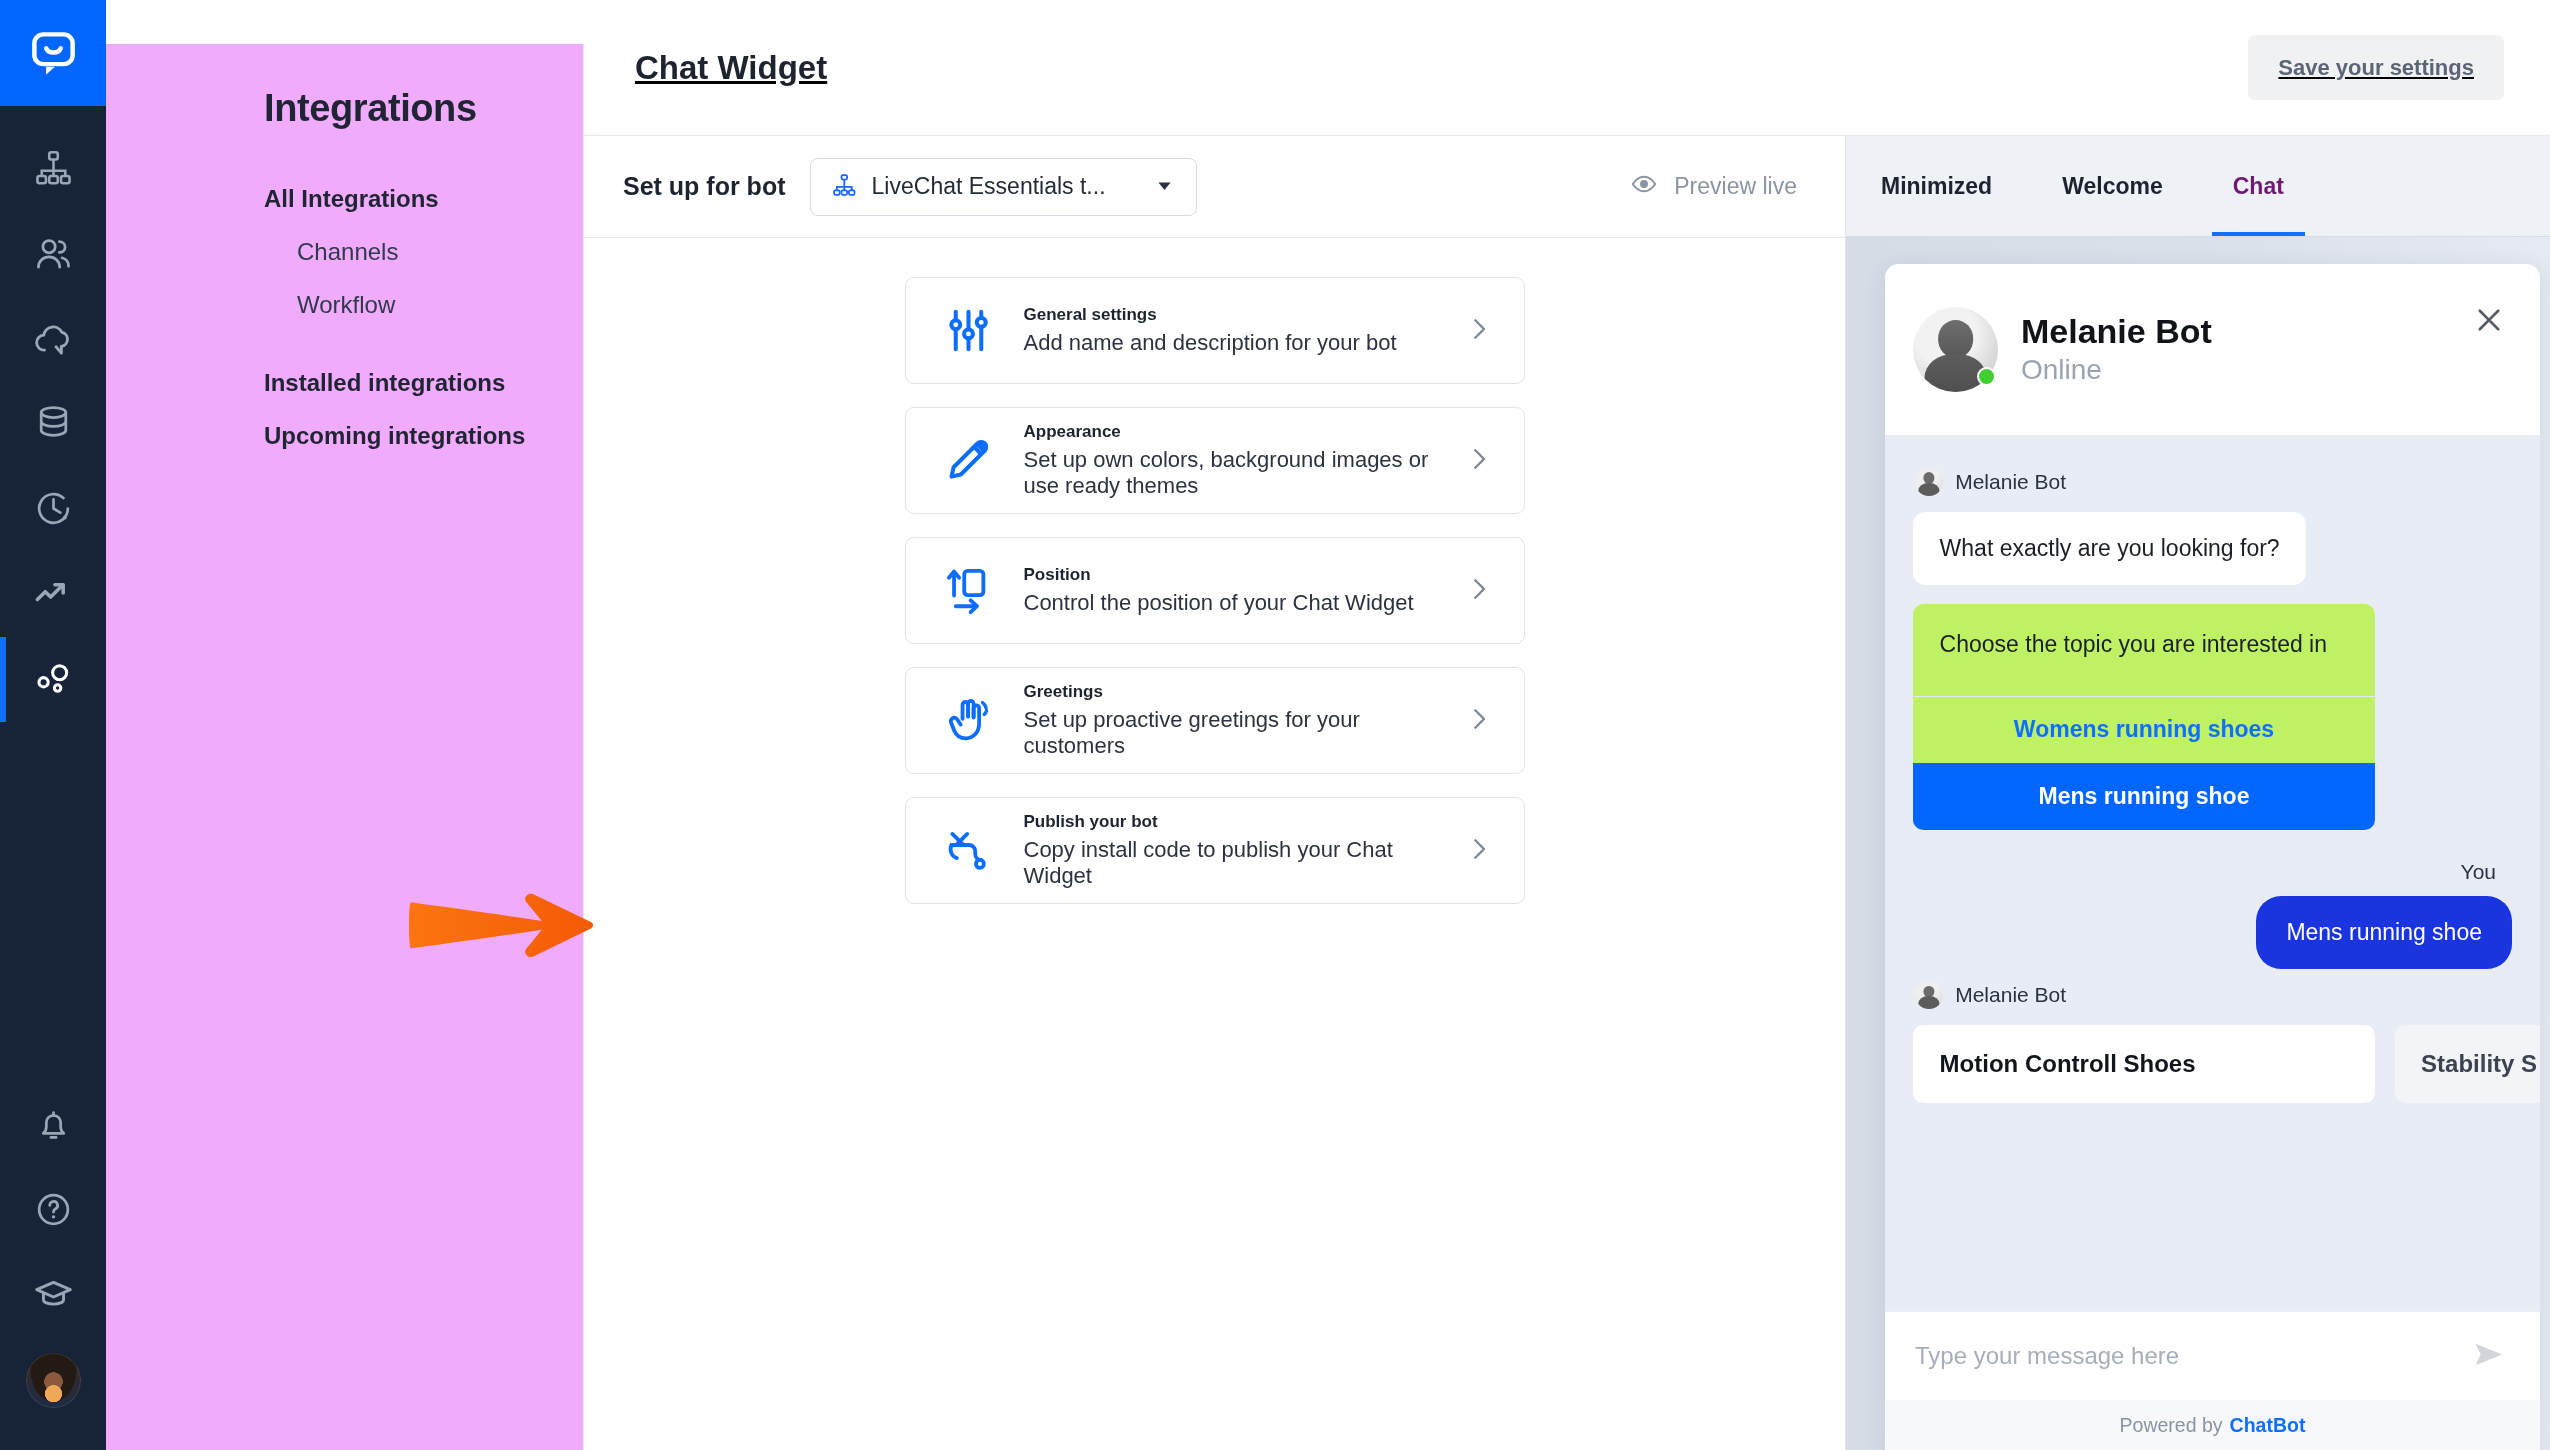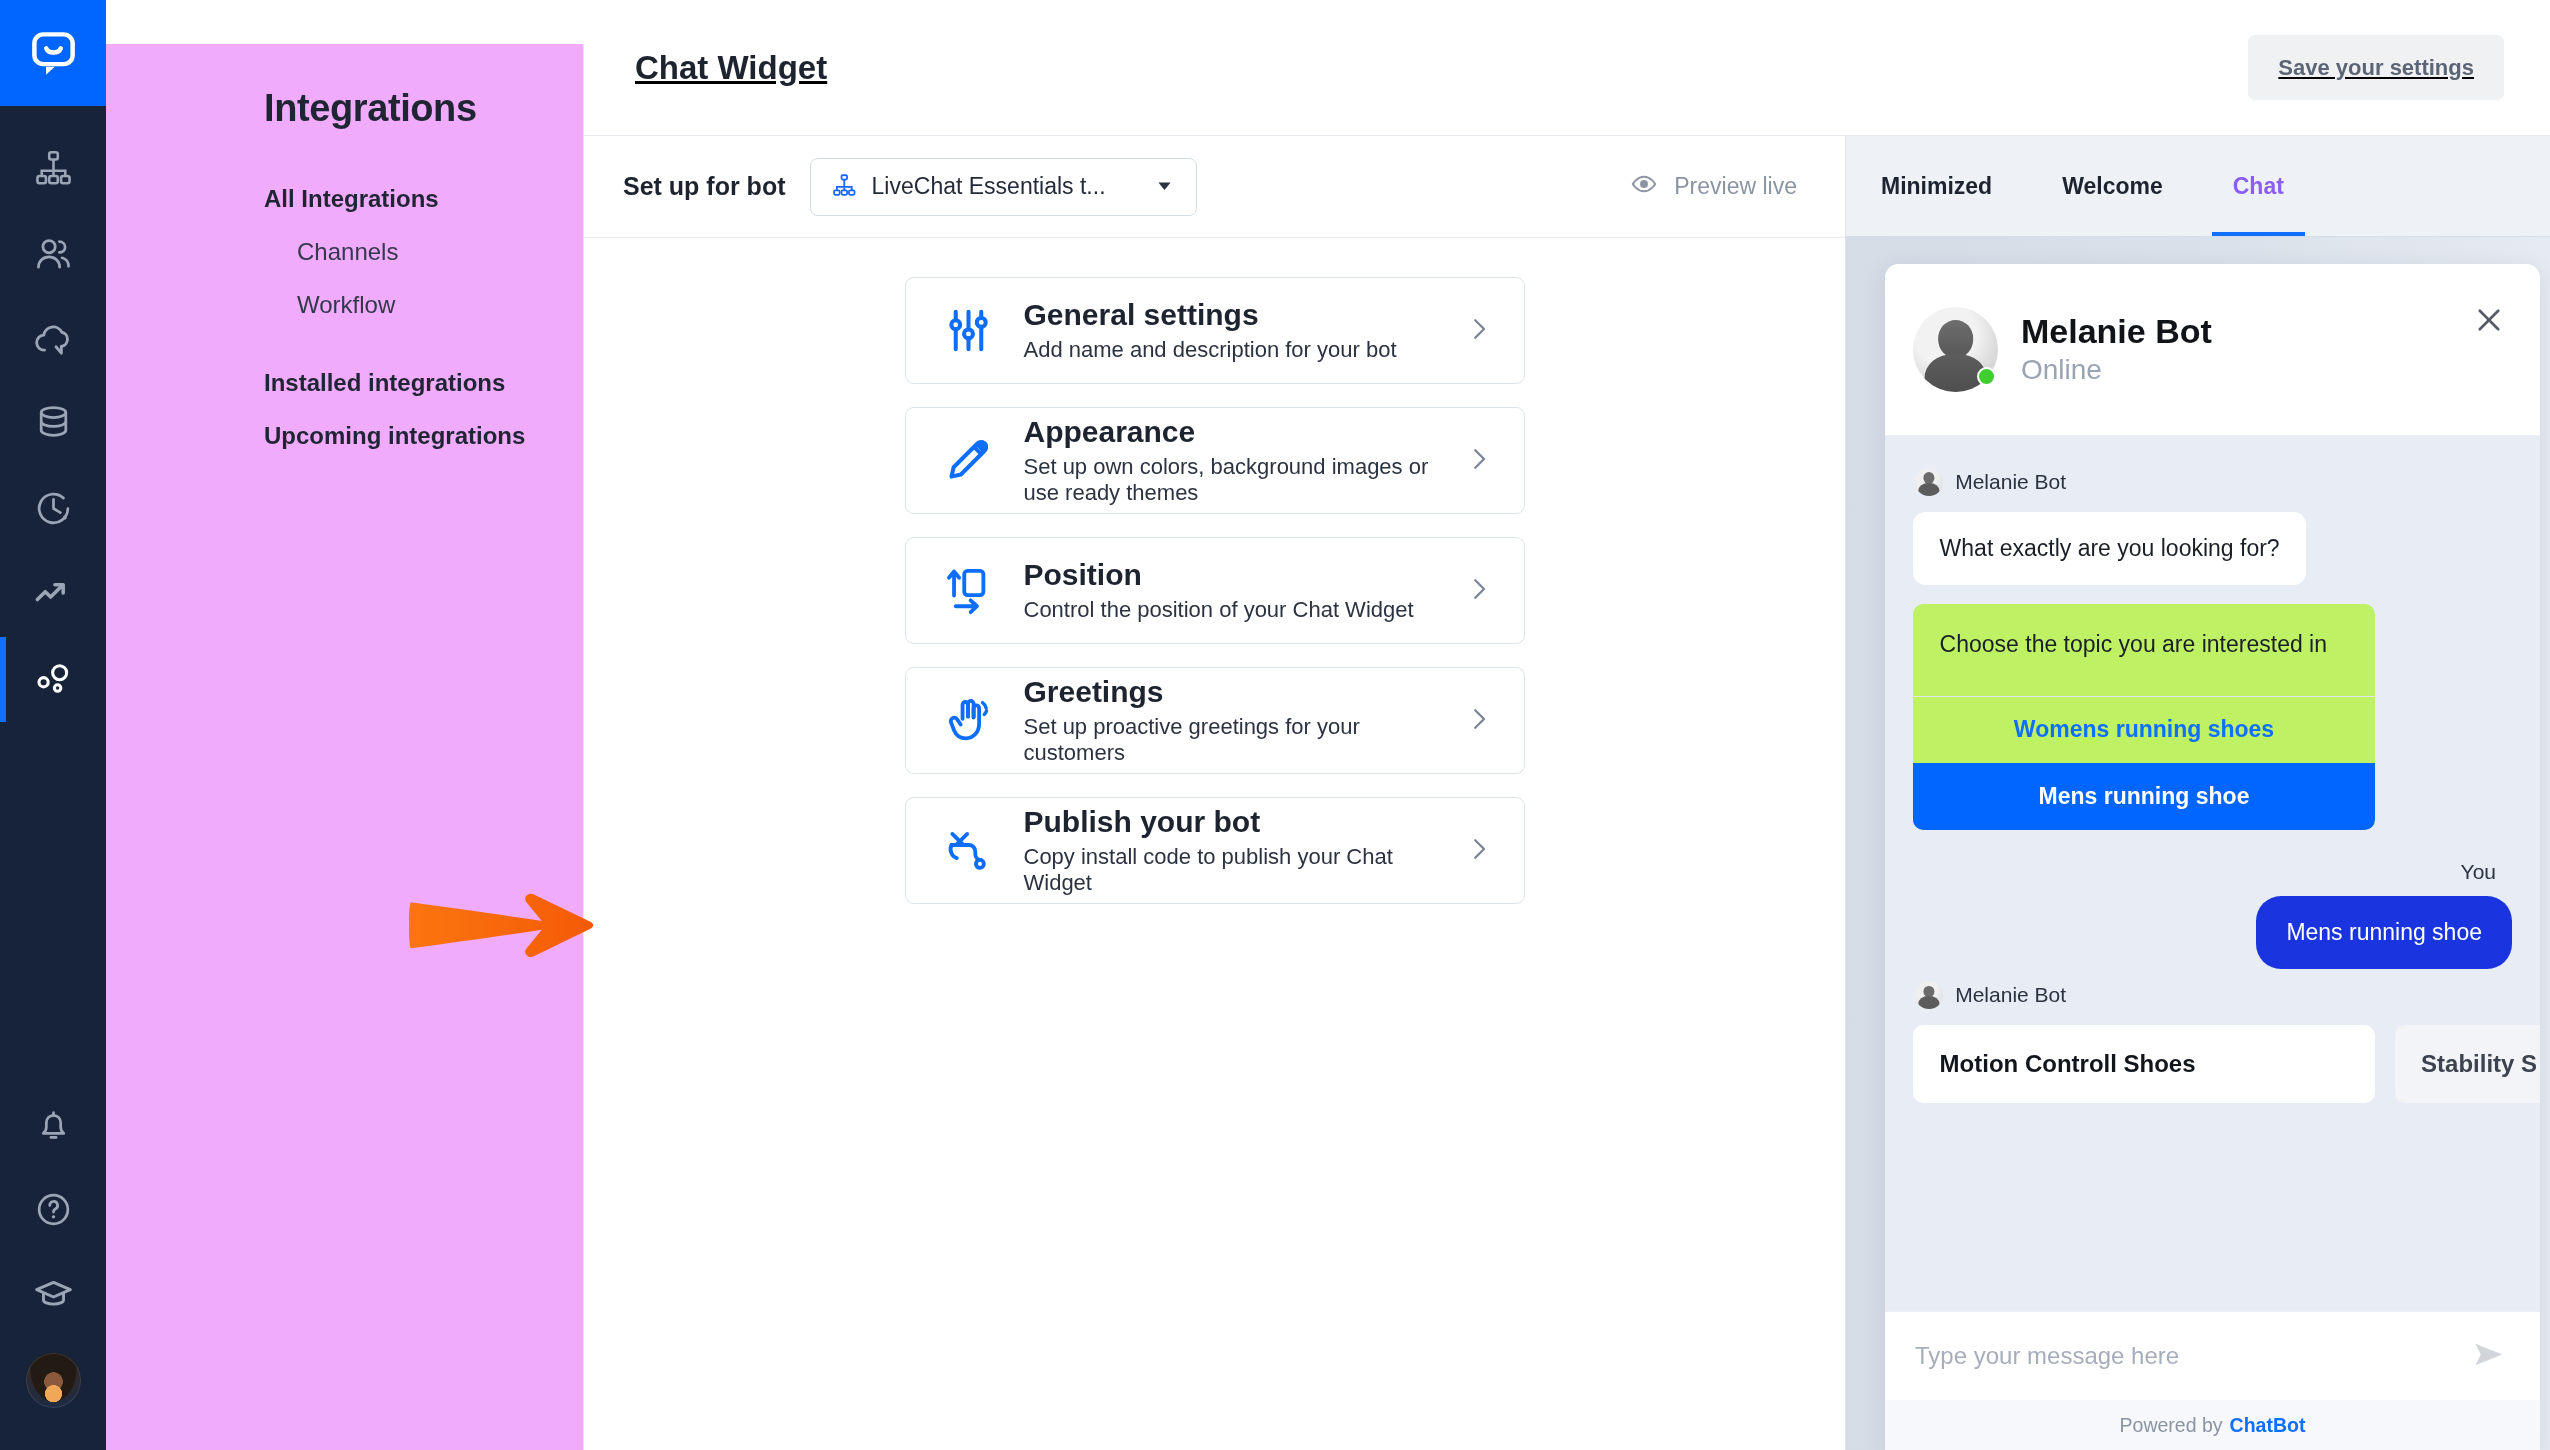--- a/index.html
+++ b/index.html
@@ -110,21 +110,21 @@
 
   .cards-wrap { flex: 1 1 auto; overflow: hidden; padding: 39px 0 0 0; background:#fff; }
   .card {
     width: 620px; margin: 0 auto 23px auto;
     border: 0.9px solid #dde3ea; border-radius: 8.9px;
     height: 107px; display: flex; align-items: center;
     padding: 0 30px 0 35px; background: #fff; cursor: pointer;
   }
   .card-icon { width: 55px; flex: 0 0 55px; display:flex; align-items:center; justify-content:center; margin-right: 28px; }
   .card-text { flex: 1 1 auto; min-width: 0; }
-  .card-title { font-size: 30px; font-weight: 700; color: #1d2430; margin-bottom: 5.3px; }
+  .card-title { font-size: 17px; font-weight: 700; color: #1d2430; margin-bottom: 5.3px; }
   .card-sub { font-size: 22px; color: #2c3340; }
   .card-chev { flex: 0 0 auto; color: #7b8696; }
 
   
   .preview {
     width: 705px; flex: 0 0 705px;
     background: #dbe1ea;
     display: flex; flex-direction: column;
     border-left: 0.9px solid #e0e4ea;
   }
@@ -132,21 +132,21 @@
     height: 101px; flex: 0 0 101px;
     display: flex; align-items: stretch; justify-content: flex-start; gap: 0;
     background: #eef1f6;
     border-bottom: 0.9px solid #d7dde6;
   }
   .ptab {
     display: flex; align-items: center; justify-content: center;
     font-size: 23px; font-weight: 700; color: #1d2430;
     padding: 0 35px; position: relative; cursor: pointer;
   }
-  .ptab.active { color: #8b5cf6; }
+  .ptab.active { color: #701a75; }
   .ptab.active::after {
     content: ""; position: absolute; left: 14px; right: 14px; bottom: 0;
     height: 4.4px; background: #0f6fff;
   }
 
   .preview-stage {
     flex: 1 1 auto; position: relative; overflow: hidden;
     background: linear-gradient(90deg,#d6dce6 0%, #dbe1ea 55%, #e6eaf2 100%);
   }
   .widget {

